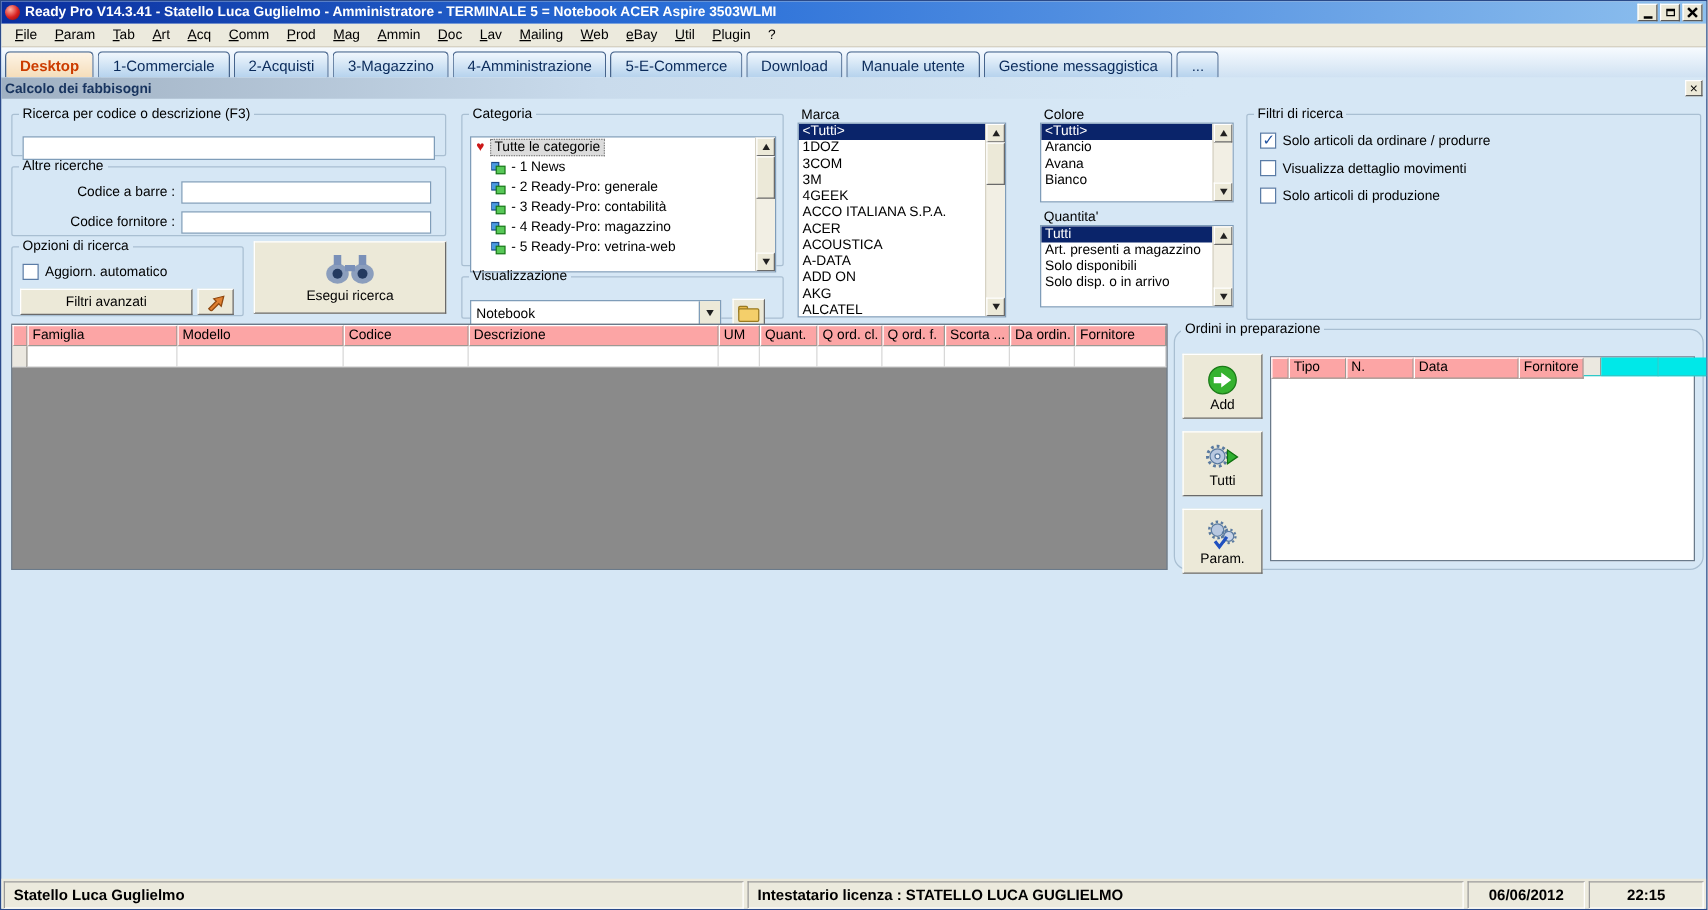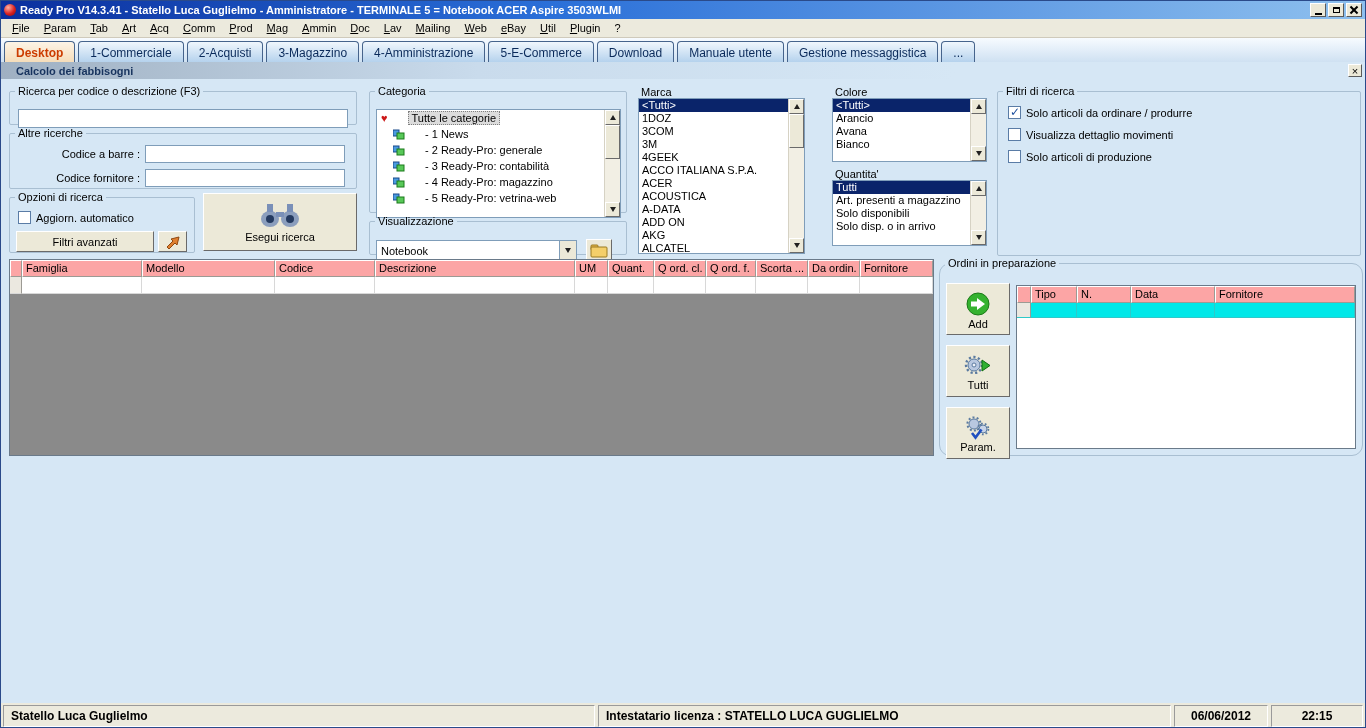--- a/index.html
+++ b/index.html
@@ -34,21 +34,21 @@
     background:linear-gradient(#f7fbff,#cfe1f2); display:flex; align-items:flex-end; padding:0 0 0 3px; }
   .tab { height:21px; padding:2px 11px 0; margin-right:3px; border:1px solid #46648c; border-bottom:none;
     border-radius:4px 4px 0 0; background:linear-gradient(#f0f7fd,#b5d2ed); color:#0a2a5a;
     font-size:12px; display:flex; align-items:center; white-space:nowrap; }
   .tab.active { background:linear-gradient(#fdf4e6,#f5ddba); color:#cc3c00; font-weight:bold; }
 
   
   .panel-header { position:absolute; left:0; top:61px; width:100%; height:17px;
     background:linear-gradient(90deg,#9fb0c2,#c9dbec 35%,#d6e7f5 70%);
     display:flex; align-items:center; padding:0 3px; }
-  .panel-title { font-weight:bold; color:#17335e; font-size:11px; flex:1;margin-left:12px; }
+  .panel-title { font-weight:bold; color:#17335e; font-size:11px; flex:1; }
   .panel-close { width:14px; height:13px; background:#ece9d8; border:1px solid;
     border-color:#ffffff #5a5a5a #5a5a5a #ffffff; display:flex; align-items:center; justify-content:center; }
   .panel-close::after { content:"×"; font-size:11px; line-height:10px; }
 
   
   fieldset { position:absolute; border:1px solid #a9bfd2; border-radius:2px; padding:0; }
   legend { font-size:11px; padding:0 3px; margin-left:5px; color:#000; }
 
   .txt { border:1px solid #7f9db9; background:#fff; height:19px; font:11px "Liberation Sans",sans-serif; padding:0 3px; }
 
@@ -70,21 +70,21 @@
   #btn-filtri-avanzati { width:138px; height:21px; }
   #btn-hand { width:29px; height:21px; }
 
   #btn-esegui { position:absolute; left:202px; top:192px; width:154px; height:58px;
     flex-direction:column; gap:3px; }
 
   #grp-categoria { left:368px; top:84px; width:258px; height:128px; }
   .listbox { position:absolute; background:#fff; border:1px solid #7f9db9; display:flex; overflow:hidden; }
   #lb-categoria { left:6px; top:12px; width:245px; height:109px; }
   .list-items { flex:1; overflow:hidden; }
-  .tree-item { display:flex; align-items:center; gap:20px; height:16px; padding-left:4px; white-space:nowrap; }
+  .tree-item { display:flex; align-items:center; gap:4px; height:16px; padding-left:4px; white-space:nowrap; }
   .tree-item.child { padding-left:16px; }
   .tree-root-label { background:#dcdcdc; border:1px dotted #808080; padding:0 3px; }
   .heart-icon::after { content:"♥"; color:#cc1818; font-size:11px; }
 
   
   .vscroll { width:16px; background:#f2efe4; border-left:1px solid #d6d2c4; display:flex; flex-direction:column; flex:0 0 auto; }
   .scroll-btn { height:15px; background:#ece9d8; border:1px solid; border-color:#ffffff #6a6a6a #6a6a6a #ffffff;
     display:flex; align-items:center; justify-content:center; }
   .arr-up { width:0; height:0; border-left:3px solid transparent; border-right:3px solid transparent; border-bottom:5px solid #202020; }
   .arr-down { width:0; height:0; border-left:3px solid transparent; border-right:3px solid transparent; border-top:5px solid #202020; }
@@ -127,21 +127,21 @@
   .grid-empty { flex:1; background:#8a8a8a; }
   .w-rowsel{width:12px;} .w-famiglia{width:120px;} .w-modello{width:133px;} .w-codice{width:100px;}
   .w-descr{width:200px;} .w-um{width:33px;} .w-quant{width:46px;} .w-qordcl{width:52px;}
   .w-qordf{width:50px;} .w-scorta{width:52px;} .w-daordin{width:52px;} .w-fornit{width:73px;}
 
   
   #grp-ordini { left:938px; top:256px; width:424px; height:199px;border-radius:11px; }
   .side-btn { position:absolute; left:6px; width:64px; height:52px; flex-direction:column; gap:1px; padding-top:2px; }
   #btn-add { top:14px; } #btn-tutti { top:76px; } #btn-param { top:138px; }
   #ordini-table { position:absolute; left:76px; top:16px; right:6px; bottom:6px;
-    background:#fff; border:1px solid #6a7a8a; display:flex; flex-direction:column; }
+    background:#fff; border:1px solid #6a7a8a; display:flex; flex-direction:row; }
   .o-rowsel{width:14px;} .o-tipo{width:46px;} .o-n{width:54px;} .o-data{width:84px;} .o-fornit{flex:1;}
   .cyan-row { display:flex; height:15px; flex:0 0 auto; }
   .cyan-cell { background:#00e8e8; border-right:1px solid #2ec9c9; border-bottom:1px solid #2ec9c9; }
   .cyan-cell.o-rowsel { background:#ebe8e0; border-right:1px solid #9c9a94; }
 
   
   .statusbar { position:absolute; left:0; top:702px; width:100%; height:26px; background:#eceadd;
     display:flex; align-items:stretch; padding:2px 2px; gap:3px; }
   .status-seg { border:1px solid; border-color:#9a9a9a #ffffff #ffffff #9a9a9a; background:#eceadd;
     display:flex; align-items:center; padding:0 7px; font-weight:bold; font-size:12px; white-space:nowrap; overflow:hidden; }

